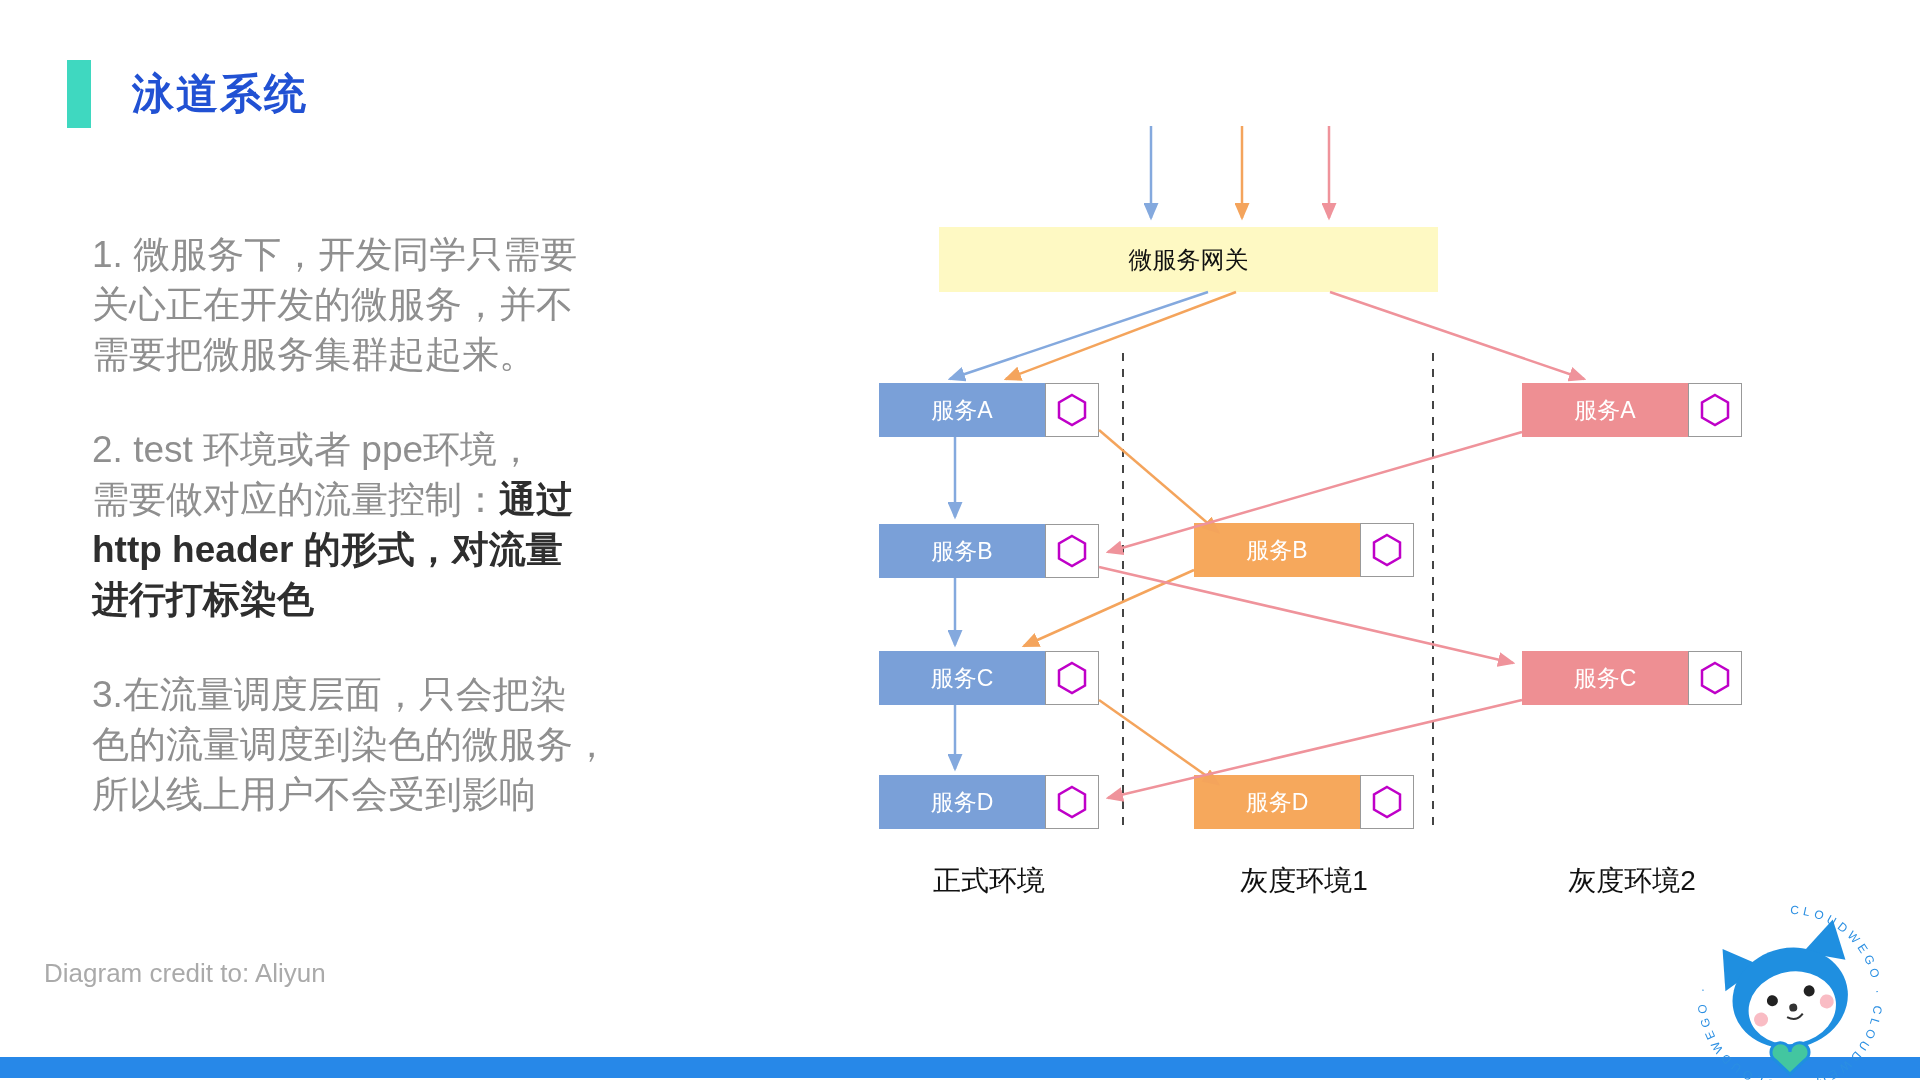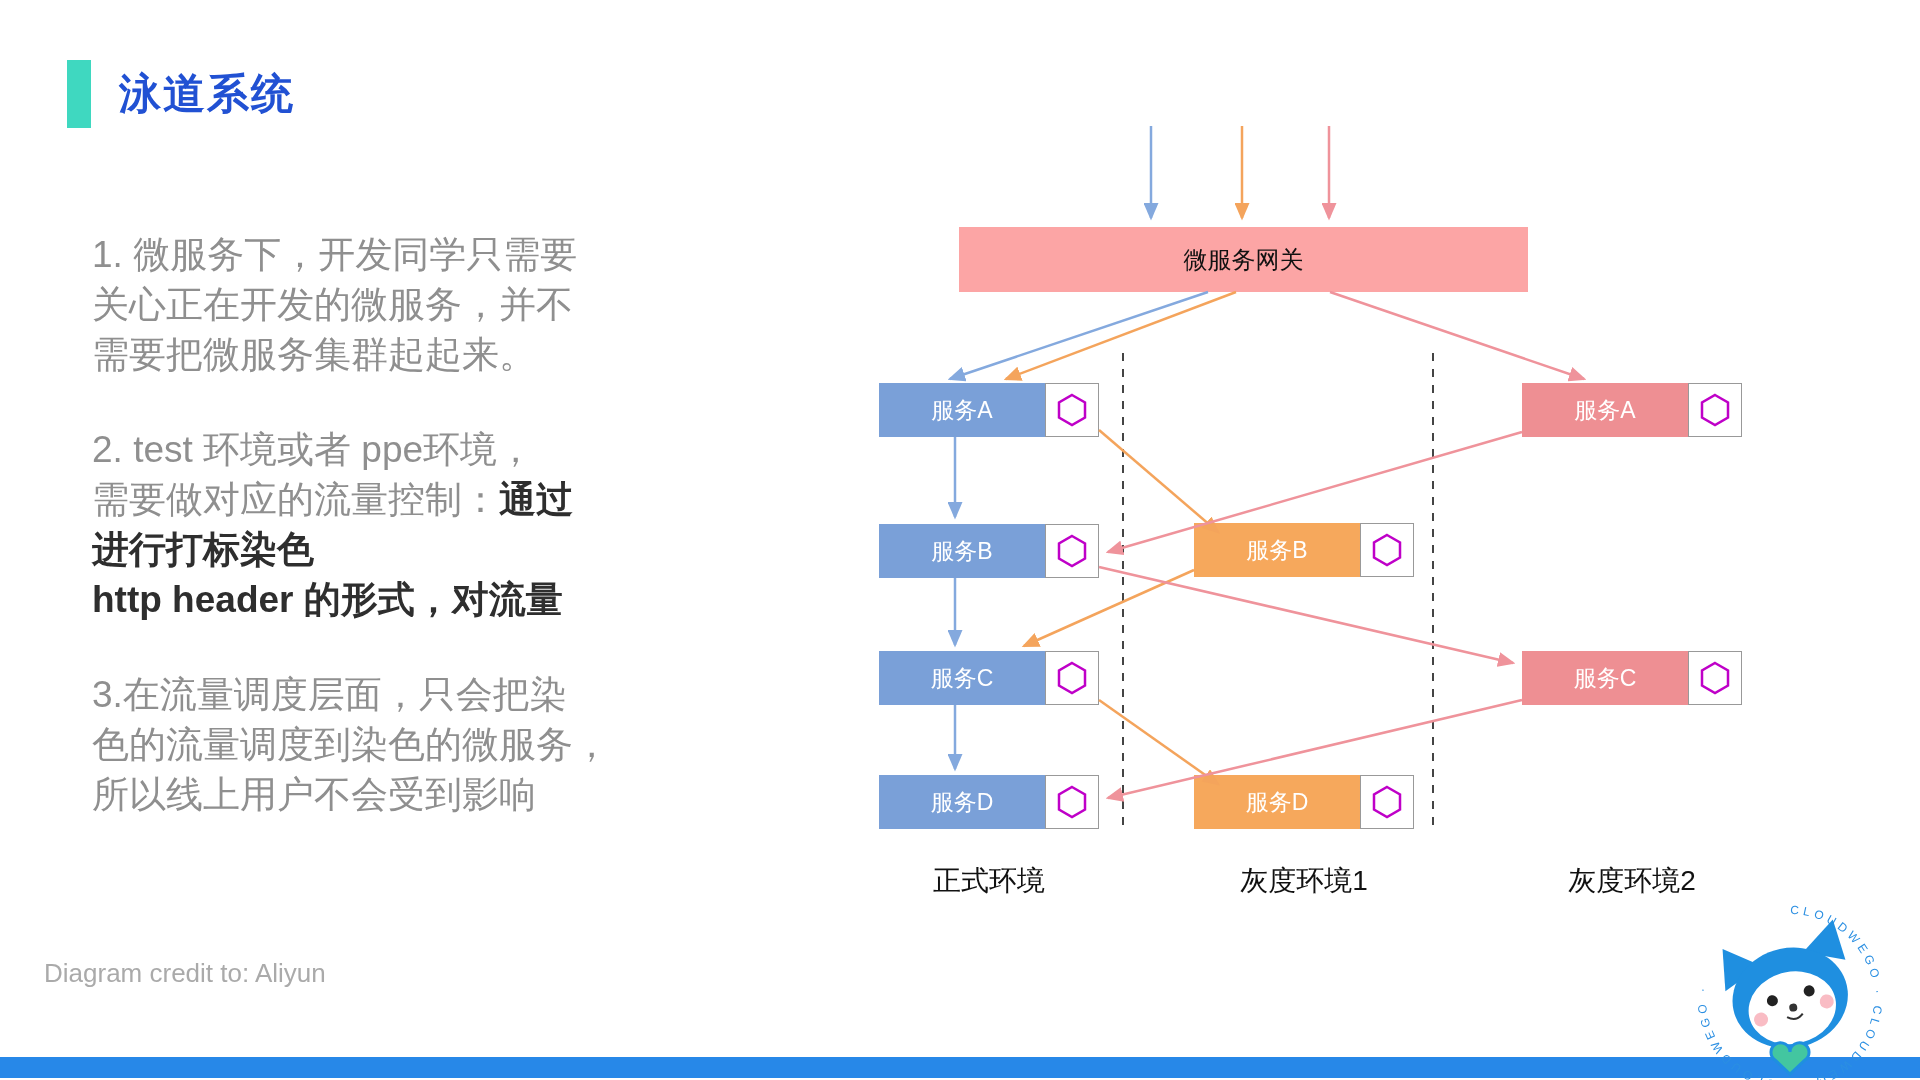--- a/index.html
+++ b/index.html
@@ -2,35 +2,35 @@
 <html><head>
 <meta charset="utf-8">
 <style>
   * { margin:0; padding:0; box-sizing:border-box; }
   html,body { width:1920px; height:1080px; background:#fff;
     font-family:"Liberation Sans", sans-serif; }
   .slide { position:relative; width:1920px; height:1080px; background:#ffffff; overflow:hidden; }
 
   
   .accent-bar { position:absolute; left:67px; top:60px; width:24px; height:68px; background:#3fd8c0; }
-  .page-title { position:absolute; left:119px; top:66px; font-size:42px; font-weight:bold;
+  .page-title { position:absolute; left:132px; top:66px; font-size:42px; font-weight:bold;
     color:#2151d3; letter-spacing:2px; }
 
   
   .notes { position:absolute; left:92px; top:230px; font-size:37px; line-height:50px; color:#8f8f8f; }
   .para { margin-bottom:45px; }
   .bold { color:#2e2e2e; font-weight:bold; }
   .credit { position:absolute; left:44px; top:958px; font-size:26px; color:#aaaaaa; }
 
   
   .green-panel { position:absolute; left:759px; top:227px; width:110px; height:600px; background:#d6e8d4; }
   .cp-label { position:absolute; top:278px; width:100%; text-align:center; font-size:24px;
     color:#111; line-height:32px; }
   .istio-logo { position:absolute; top:356px; left:50%; transform:translateX(-50%); }
-  .gateway { position:absolute; left:959px; top:227px; width:569px; height:65px; background:#fca5a5;
+  .gateway { position:absolute; left:939px; top:227px; width:499px; height:65px; background:#fef9c3;
     display:flex; align-items:center; justify-content:center; font-size:24px; color:#111; z-index:2; }
 
   
   .svc { position:absolute; width:220px; height:54px; display:flex; z-index:3; }
   .svc.blue   { background:#7aa0d8; }
   .svc.orange { background:#f6a85c; }
   .svc.pink   { background:#ee8f93; }
   .svc-label { flex:1; display:flex; align-items:center; justify-content:center;
     color:#ffffff; font-size:23px; }
   .svc-icon { width:54px; height:54px; background:#ffffff; border:1px solid #999;
@@ -55,22 +55,22 @@
 
   <div class="notes">
     <div class="para">
       <div>1. 微服务下，开发同学只需要</div>
       <div>关心正在开发的微服务，并不</div>
       <div>需要把微服务集群起起来。</div>
     </div>
     <div class="para">
       <div><span>2. test 环境或者 ppe环境，</span><span class="bold"></span></div>
       <div><span>需要做对应的流量控制：</span><span class="bold">通过</span></div>
+      <div><span></span><span class="bold">http header 的形式，对流量</span></div>
       <div><span></span><span class="bold">进行打标染色</span></div>
-      <div><span></span><span class="bold">http header 的形式，对流量</span></div>
     </div>
     <div class="para">
       <div>3.在流量调度层面，只会把染</div>
       <div>色的流量调度到染色的微服务，</div>
       <div>所以线上用户不会受到影响</div>
     </div>
   </div>
 
   <div class="credit">Diagram credit to: Aliyun</div>
 

